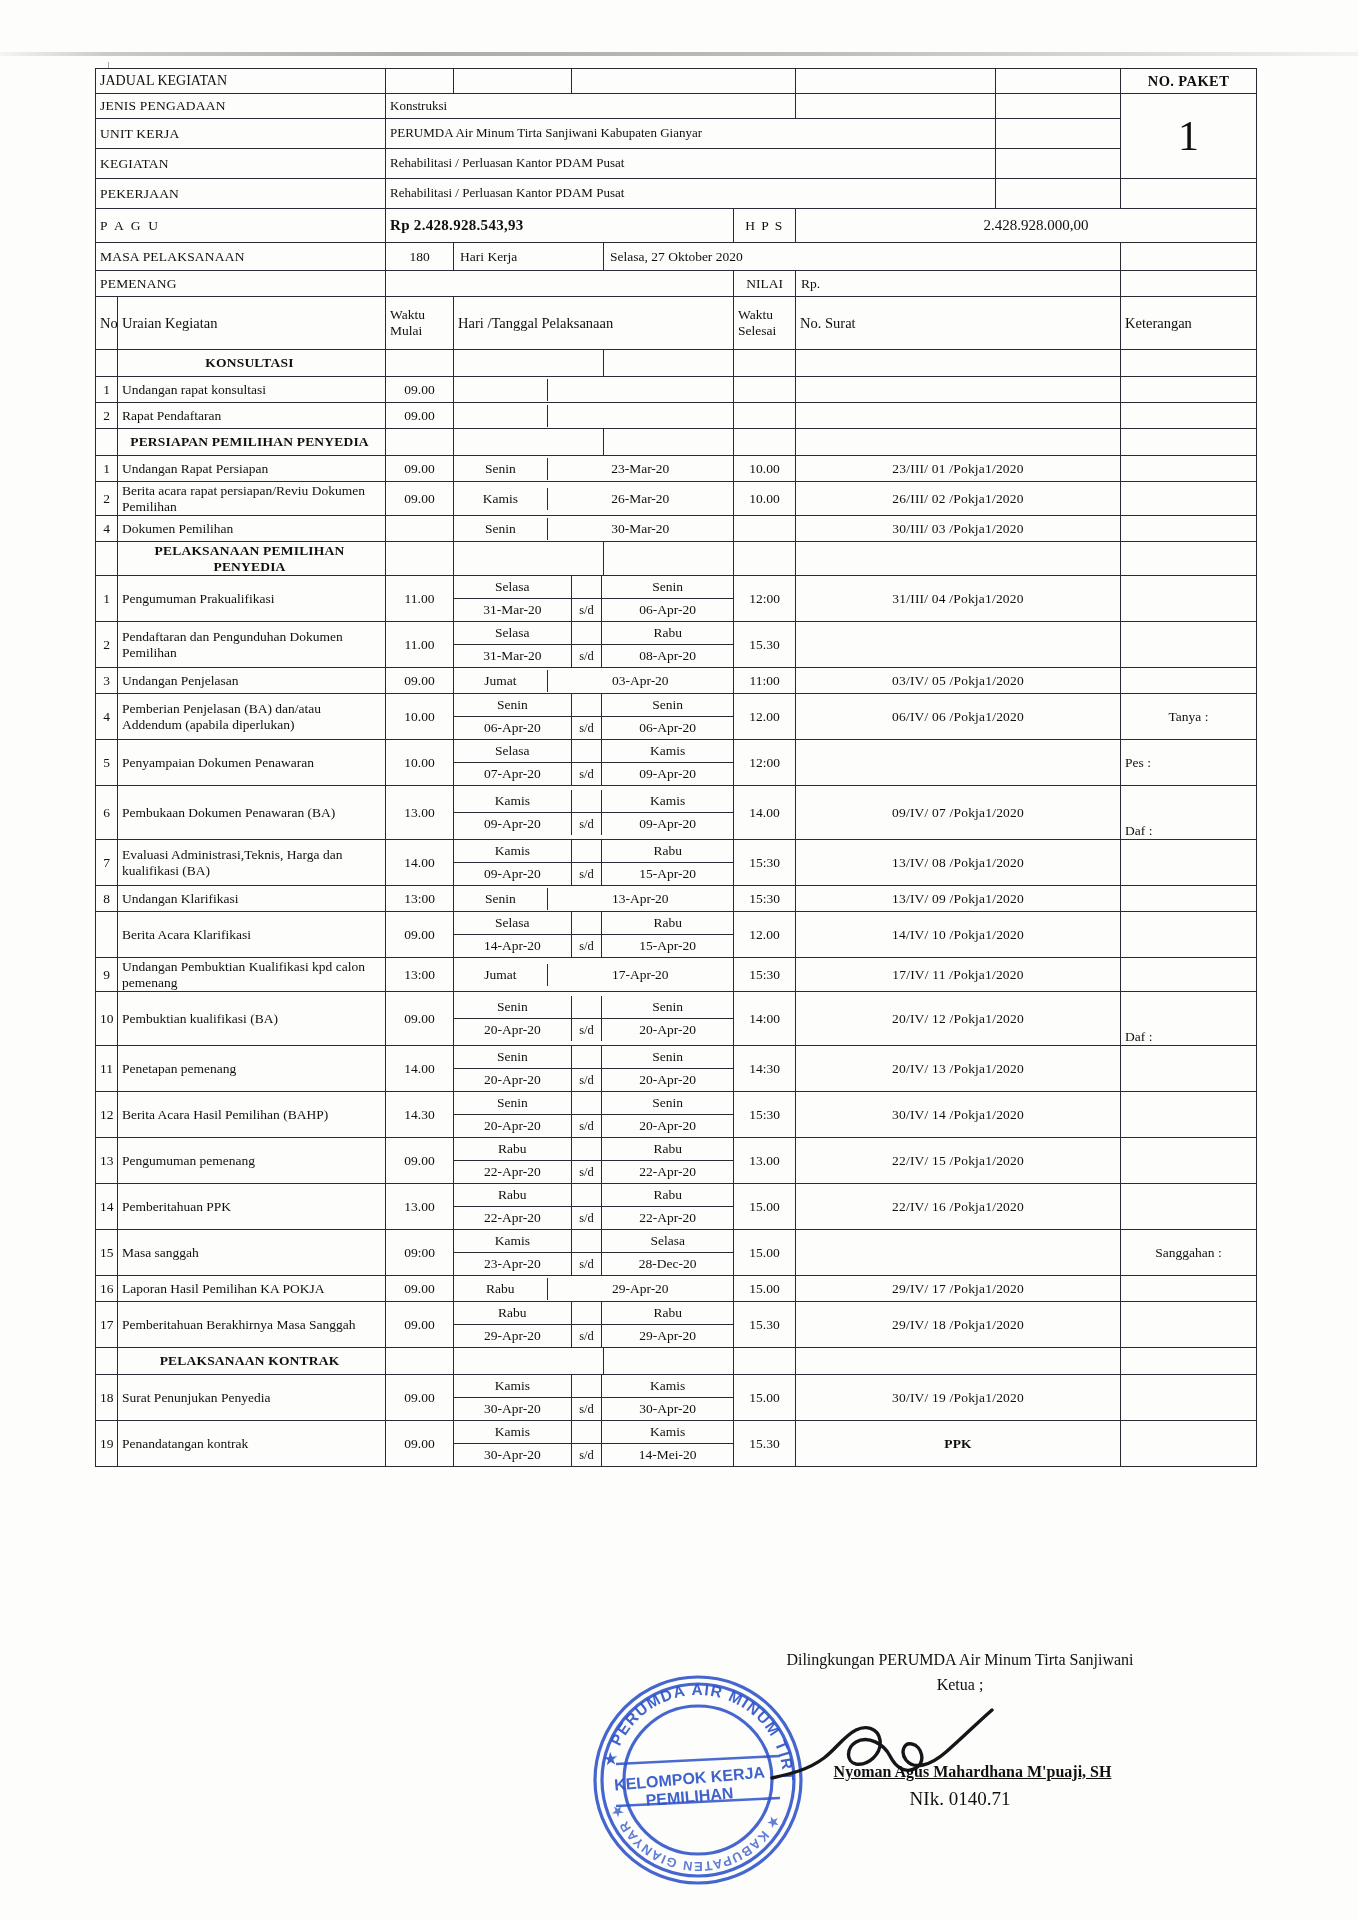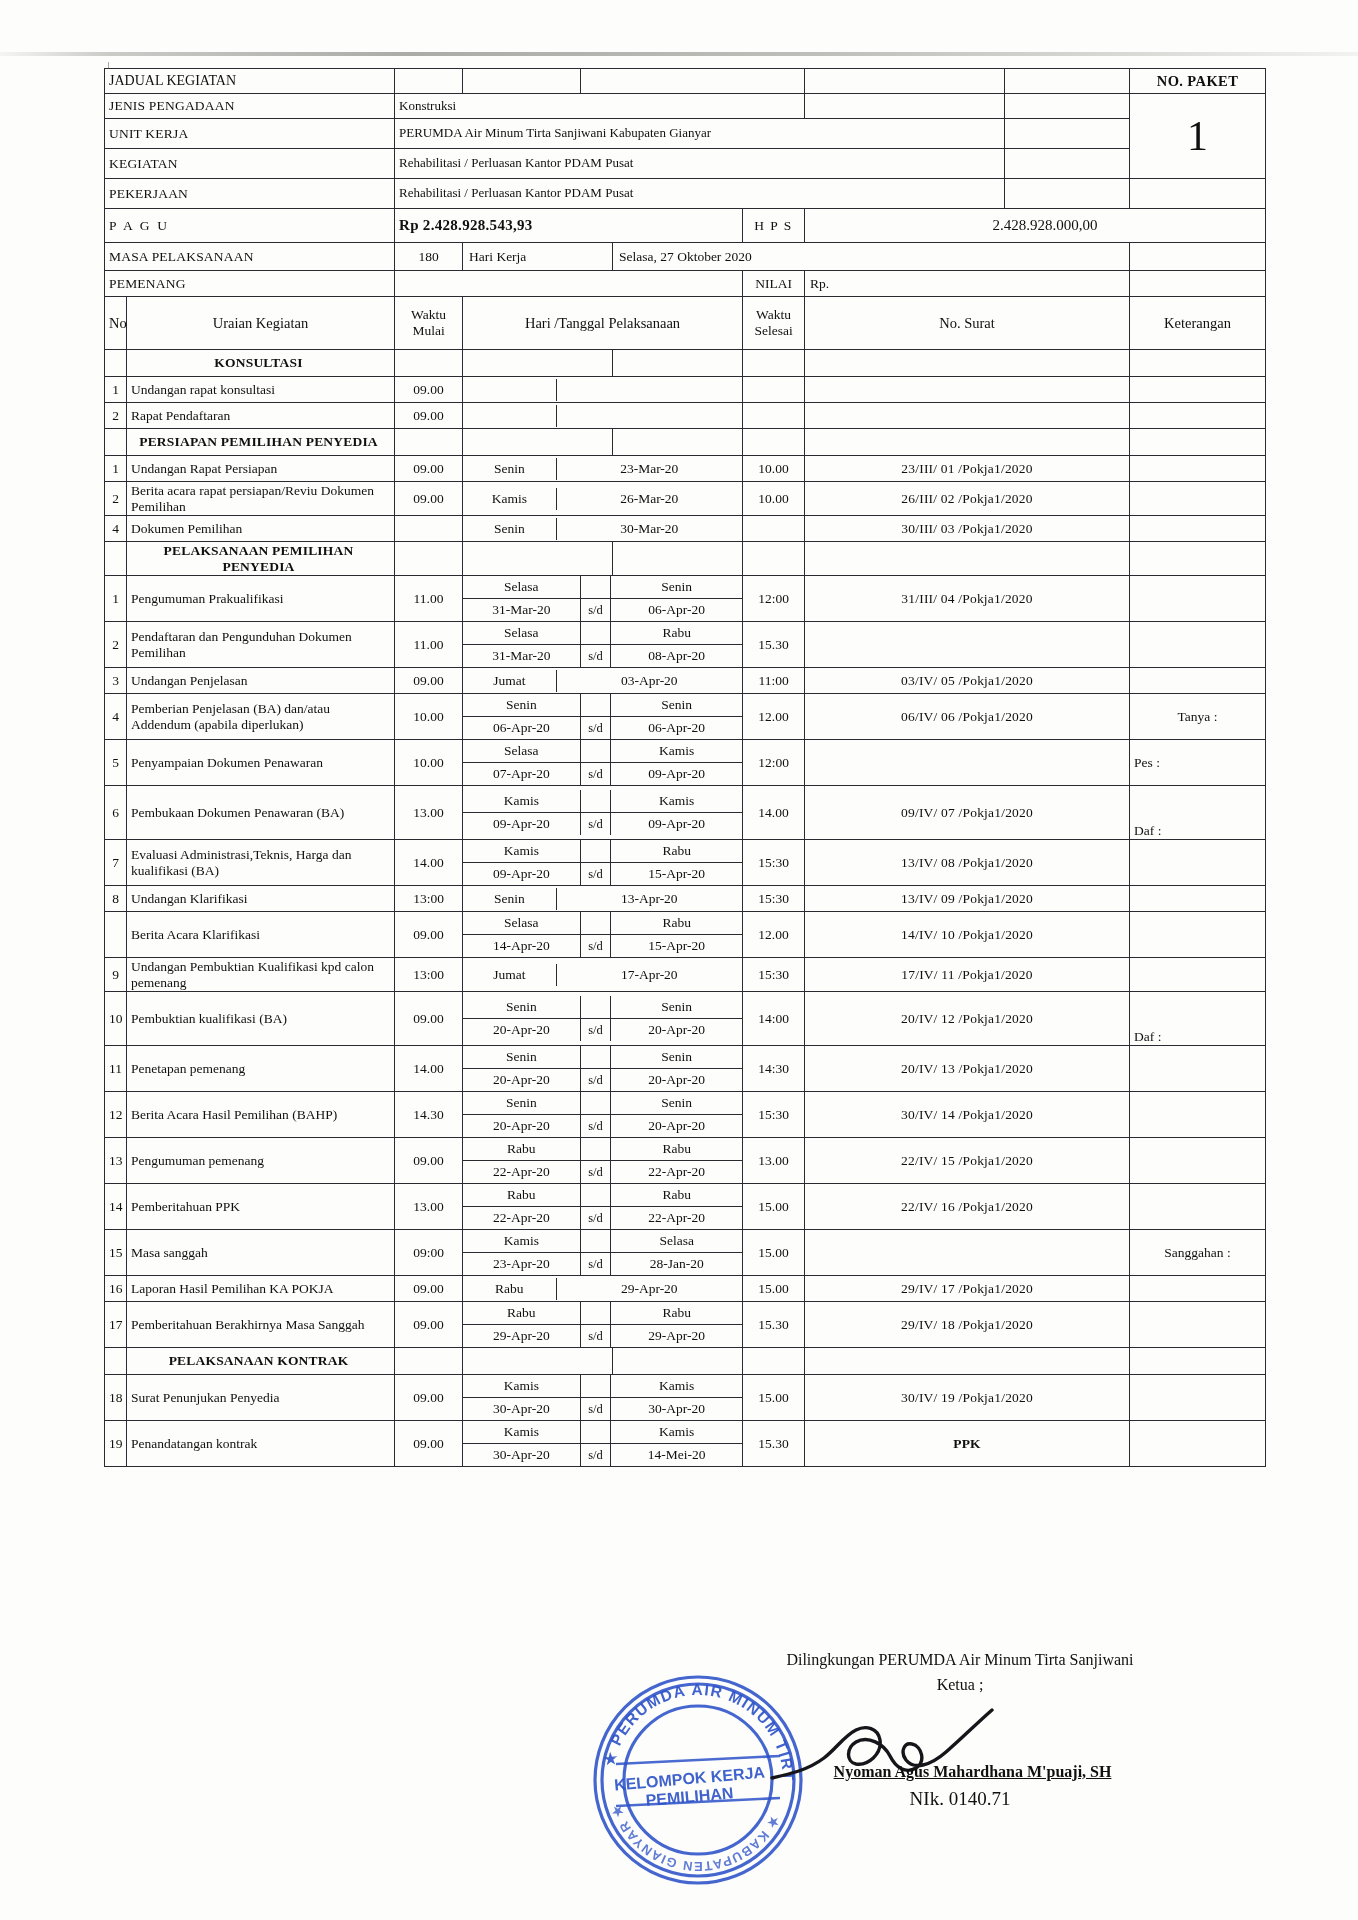--- a/index.html
+++ b/index.html
@@ -33,21 +33,21 @@
   }
   .corner-mark {
     position: absolute;
     left: 104px; top: 60px;
     font-size: 10px; color: #7a7a7a;
   }
 
   
   .doc-table {
     position: absolute;
-    left: 104px;
+    left: 95px;
     top: 68px;
     width: 1161px;
     border-collapse: collapse;
     table-layout: fixed;
     font-size: 13.5px;
   }
   .doc-table td {
     border: 1px solid #2a2a33;
     padding: 1px 4px;
     vertical-align: middle;
@@ -84,21 +84,20 @@
     letter-spacing: .4px;
   }
   .nopaket-num {
     text-align: center;
     font-size: 42px;
     font-family: "Liberation Serif", serif;
   }
 
   
   .colhead td {
-    text-align: center;
     font-weight: normal;
     font-size: 14.5px;
     height: 50px;
     line-height: 1.15;
   }
   .colhead .small { font-size: 13.5px; }
 
   
   .section-row td {
     font-weight: bold;
@@ -802,21 +801,21 @@
               </colgroup>
               <tbody>
                 <tr>
                   <td class="vsep">Kamis</td>
                   <td class="vsep"></td>
                   <td>Selasa</td>
                 </tr>
                 <tr>
                   <td class="vsep">23-Apr-20</td>
                   <td class="vsep sd">s/d</td>
-                  <td>28-Jan-20</td>
+                  <td>28-Dec-20</td>
                 </tr>
               </tbody>
             </table>
           </td>
           <td class="cell-time">15.00</td>
           <td colspan="2" class="cell-surat" style=""></td>
           <td class="cell-ket" style="text-align:center;">Sanggahan :</td>
         </tr>
         <tr class="drow" style="height:26px">
           <td class="cell-no">16</td>

